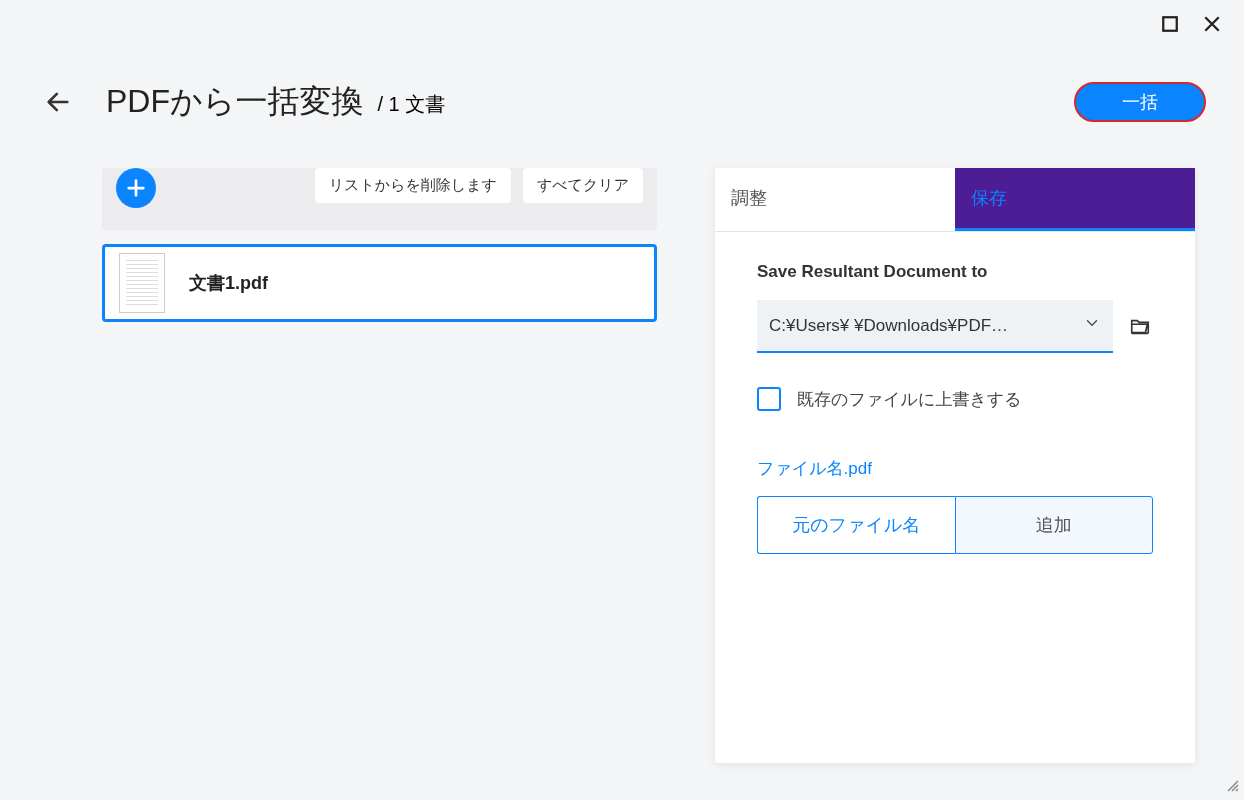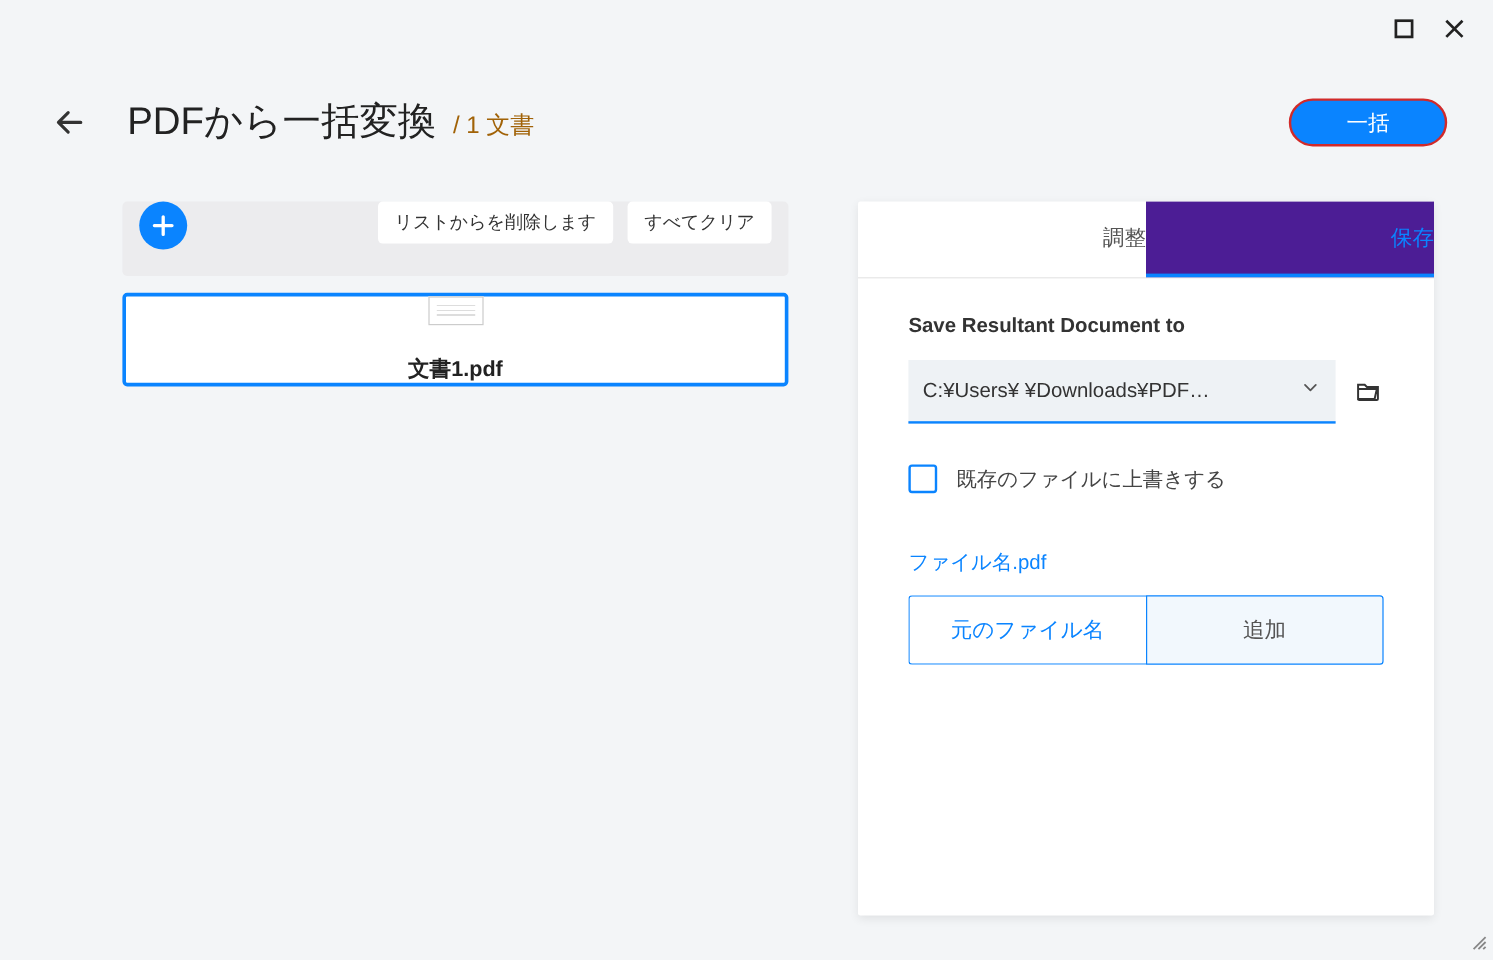--- a/index.html
+++ b/index.html
@@ -5,40 +5,40 @@
   * { box-sizing: border-box; margin: 0; padding: 0; font-family: 'Segoe UI', Meiryo, sans-serif; }
   body { width: 1244px; height: 800px; background: #f3f5f7; overflow: hidden; position: relative; }
 
   .window-controls { position: absolute; top: 14px; right: 22px; display: flex; gap: 22px; align-items: center; }
   .win-btn { width: 20px; height: 20px; display:flex; align-items:center; justify-content:center; cursor:pointer; color:#222; }
   .win-btn svg { width: 18px; height: 18px; }
 
   .header { position: absolute; top: 80px; left: 38px; right: 38px; display: flex; align-items: center; }
   .back-btn { width: 40px; height:40px; display:flex; align-items:center; justify-content:center; cursor:pointer; color:#333; }
   .title { font-size: 32px; font-weight: 400; color:#222; margin-left: 28px; }
-  .subtitle { font-size: 20px; color:#a16207; margin-left: 14px; margin-top:4px;}
+  .subtitle { font-size: 20px; color:#000000; margin-left: 14px; margin-top:4px;}
   .batch-btn { margin-left:auto; background:#0a84ff; color:#fff; border:2px solid #d12a2a; border-radius:24px; height:40px; padding:0 46px; font-size:18px; font-weight:500; cursor:pointer; }
 
   .content { position:absolute; top:168px; left:102px; right:38px; bottom:20px; display:flex; gap:58px; }
   .left-col { width:555px; }
   .toolbar { background:#ececee; border-radius:4px; height:62px; display:flex; align-items:flex-start; padding:0 14px; gap:12px; }
   .add-btn { width:40px; height:40px; background:#0a84ff; border-radius:50%; display:flex; align-items:center; justify-content:center; cursor:pointer; }
   .spacer { flex:1; }
   .tbtn { background:#fff; border:none; border-radius:4px; padding:8px 14px; font-size:15px; color:#333; cursor:pointer; }
 
-  .file-item { margin-top:14px; border:3px solid #0a84ff; border-radius:4px; background:#fff; height:78px; display:flex; align-items:center; padding:0 14px; gap:24px; cursor:pointer;flex-direction:column; }
+  .file-item { margin-top:14px; border:3px solid #0a84ff; border-radius:4px; background:#fff; height:78px; display:flex; align-items:center; padding:0 14px; gap:24px; cursor:pointer; }
   .thumb { width:46px; height:60px; border:1px solid #ccc; background:#fff; position:relative; overflow:hidden; }
   .thumb::before { content:""; position:absolute; top:6px; left:6px; right:6px; bottom:6px;
     background: repeating-linear-gradient(#ddd 0, #ddd 1px, transparent 1px, transparent 4px); }
   .file-name { font-size:18px; font-weight:600; color:#222; }
 
   .right-col { flex:1; max-width:480px;}
   .panel { background:#fff; border-radius:2px; box-shadow:0 2px 8px rgba(0,0,0,0.08); height:595px; }
   .tabs { display:flex; border-bottom:1px solid #e5e5e5; }
-  .tab { flex:1; text-align:right; padding:18px 0; font-size:18px; color:#555; cursor:pointer; }
+  .tab { flex:1; text-align:left; padding:18px 16px; font-size:18px; color:#555; cursor:pointer; }
   .tab.active { color:#0a84ff; border-bottom:3px solid #0a84ff; background:#4c1d95; }
 
   .panel-body { padding:30px 42px 0 42px; }
   .sec-label { font-size:17px; font-weight:600; color:#333; margin-bottom:18px; }
   .path-row { display:flex; align-items:center; gap:14px; }
   .path-box { flex:1; background:#eef2f5; border-bottom:2px solid #0a84ff; padding:14px 12px; font-size:17px; color:#333; display:flex; align-items:center; justify-content:space-between; cursor:pointer;}
   .path-text { white-space:nowrap; overflow:hidden; text-overflow:ellipsis; max-width:290px;}
   .folder-icon { width:26px; height:22px; cursor:pointer; color:#444;}
   .chev { width:18px; color:#555;}
 

